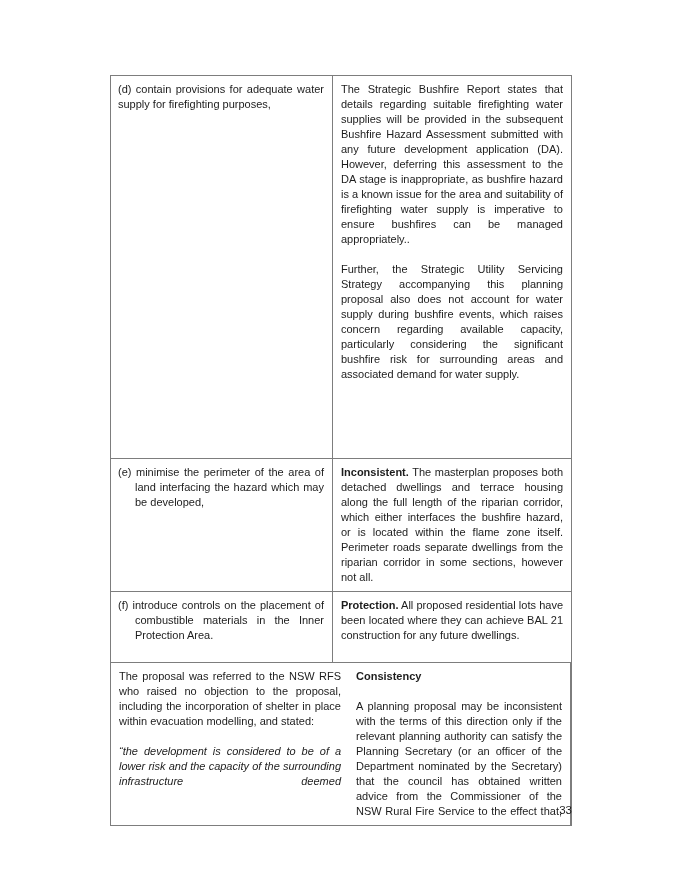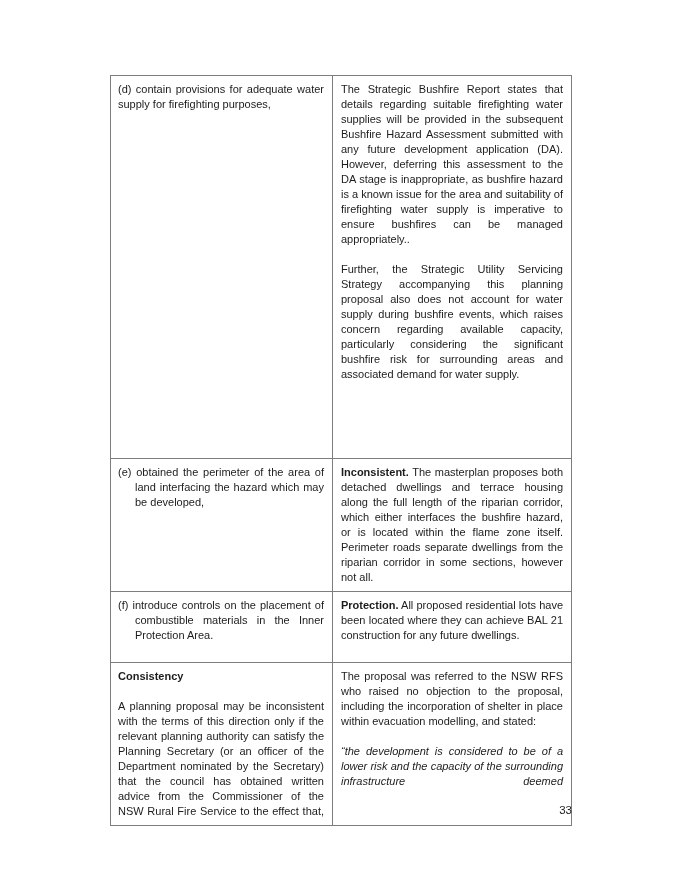--- a/index.html
+++ b/index.html
@@ -86,44 +86,44 @@
         <p>(d) contain provisions for adequate water supply for firefighting purposes,</p>
       </div>
       <div class="cell right">
         <p>The Strategic Bushfire Report states that details regarding suitable firefighting water supplies will be provided in the subsequent Bushfire Hazard Assessment submitted with any future development application (DA). However, deferring this assessment to the DA stage is inappropriate, as bushfire hazard is a known issue for the area and suitability of firefighting water supply is imperative to ensure bushfires can be managed appropriately..</p>
         <p>Further, the Strategic Utility Servicing Strategy accompanying this planning proposal also does not account for water supply during bushfire events, which raises concern regarding available capacity, particularly considering the significant bushfire risk for surrounding areas and associated demand for water supply.</p>
       </div>
     </div>
 
     <div class="row row-e">
       <div class="cell left">
-        <p class="hang">(e) obtained the perimeter of the area of land interfacing the hazard which may be developed,</p>
+        <p class="hang">(e) minimise the perimeter of the area of land interfacing the hazard which may be developed,</p>
       </div>
       <div class="cell right">
         <p><span class="lead">Inconsistent.</span> <span>The masterplan proposes both detached dwellings and terrace housing along the full length of the riparian corridor, which either interfaces the bushfire hazard, or is located within the flame zone itself. Perimeter roads separate dwellings from the riparian corridor in some sections, however not all.</span></p>
       </div>
     </div>
 
     <div class="row row-f">
       <div class="cell left">
         <p class="hang">(f) introduce controls on the placement of combustible materials in the Inner Protection Area.</p>
       </div>
       <div class="cell right">
         <p><span class="lead">Protection.</span> <span>All proposed residential lots have been located where they can achieve BAL 21 construction for any future dwellings.</span></p>
       </div>
     </div>
 
     <div class="row row-consistency">
+      <div class="cell right">
+        <p>The proposal was referred to the NSW RFS who raised no objection to the proposal, including the incorporation of shelter in place within evacuation modelling, and stated:</p>
+        <p class="quote justify-last">“the development is considered to be of a lower risk and the capacity of the surrounding infrastructure deemed</p>
+      </div>
       <div class="cell left">
         <p class="heading">Consistency</p>
         <p class="justify-last">A planning proposal may be inconsistent with the terms of this direction only if the relevant planning authority can satisfy the Planning Secretary (or an officer of the Department nominated by the Secretary) that the council has obtained written advice from the Commissioner of the NSW Rural Fire Service to the effect that,</p>
-      </div>
-      <div class="cell right">
-        <p>The proposal was referred to the NSW RFS who raised no objection to the proposal, including the incorporation of shelter in place within evacuation modelling, and stated:</p>
-        <p class="quote justify-last">“the development is considered to be of a lower risk and the capacity of the surrounding infrastructure deemed</p>
       </div>
     </div>
 
   </div>
 
   <div class="page-number">33</div>
 
 </div>
 
 </body></html>

